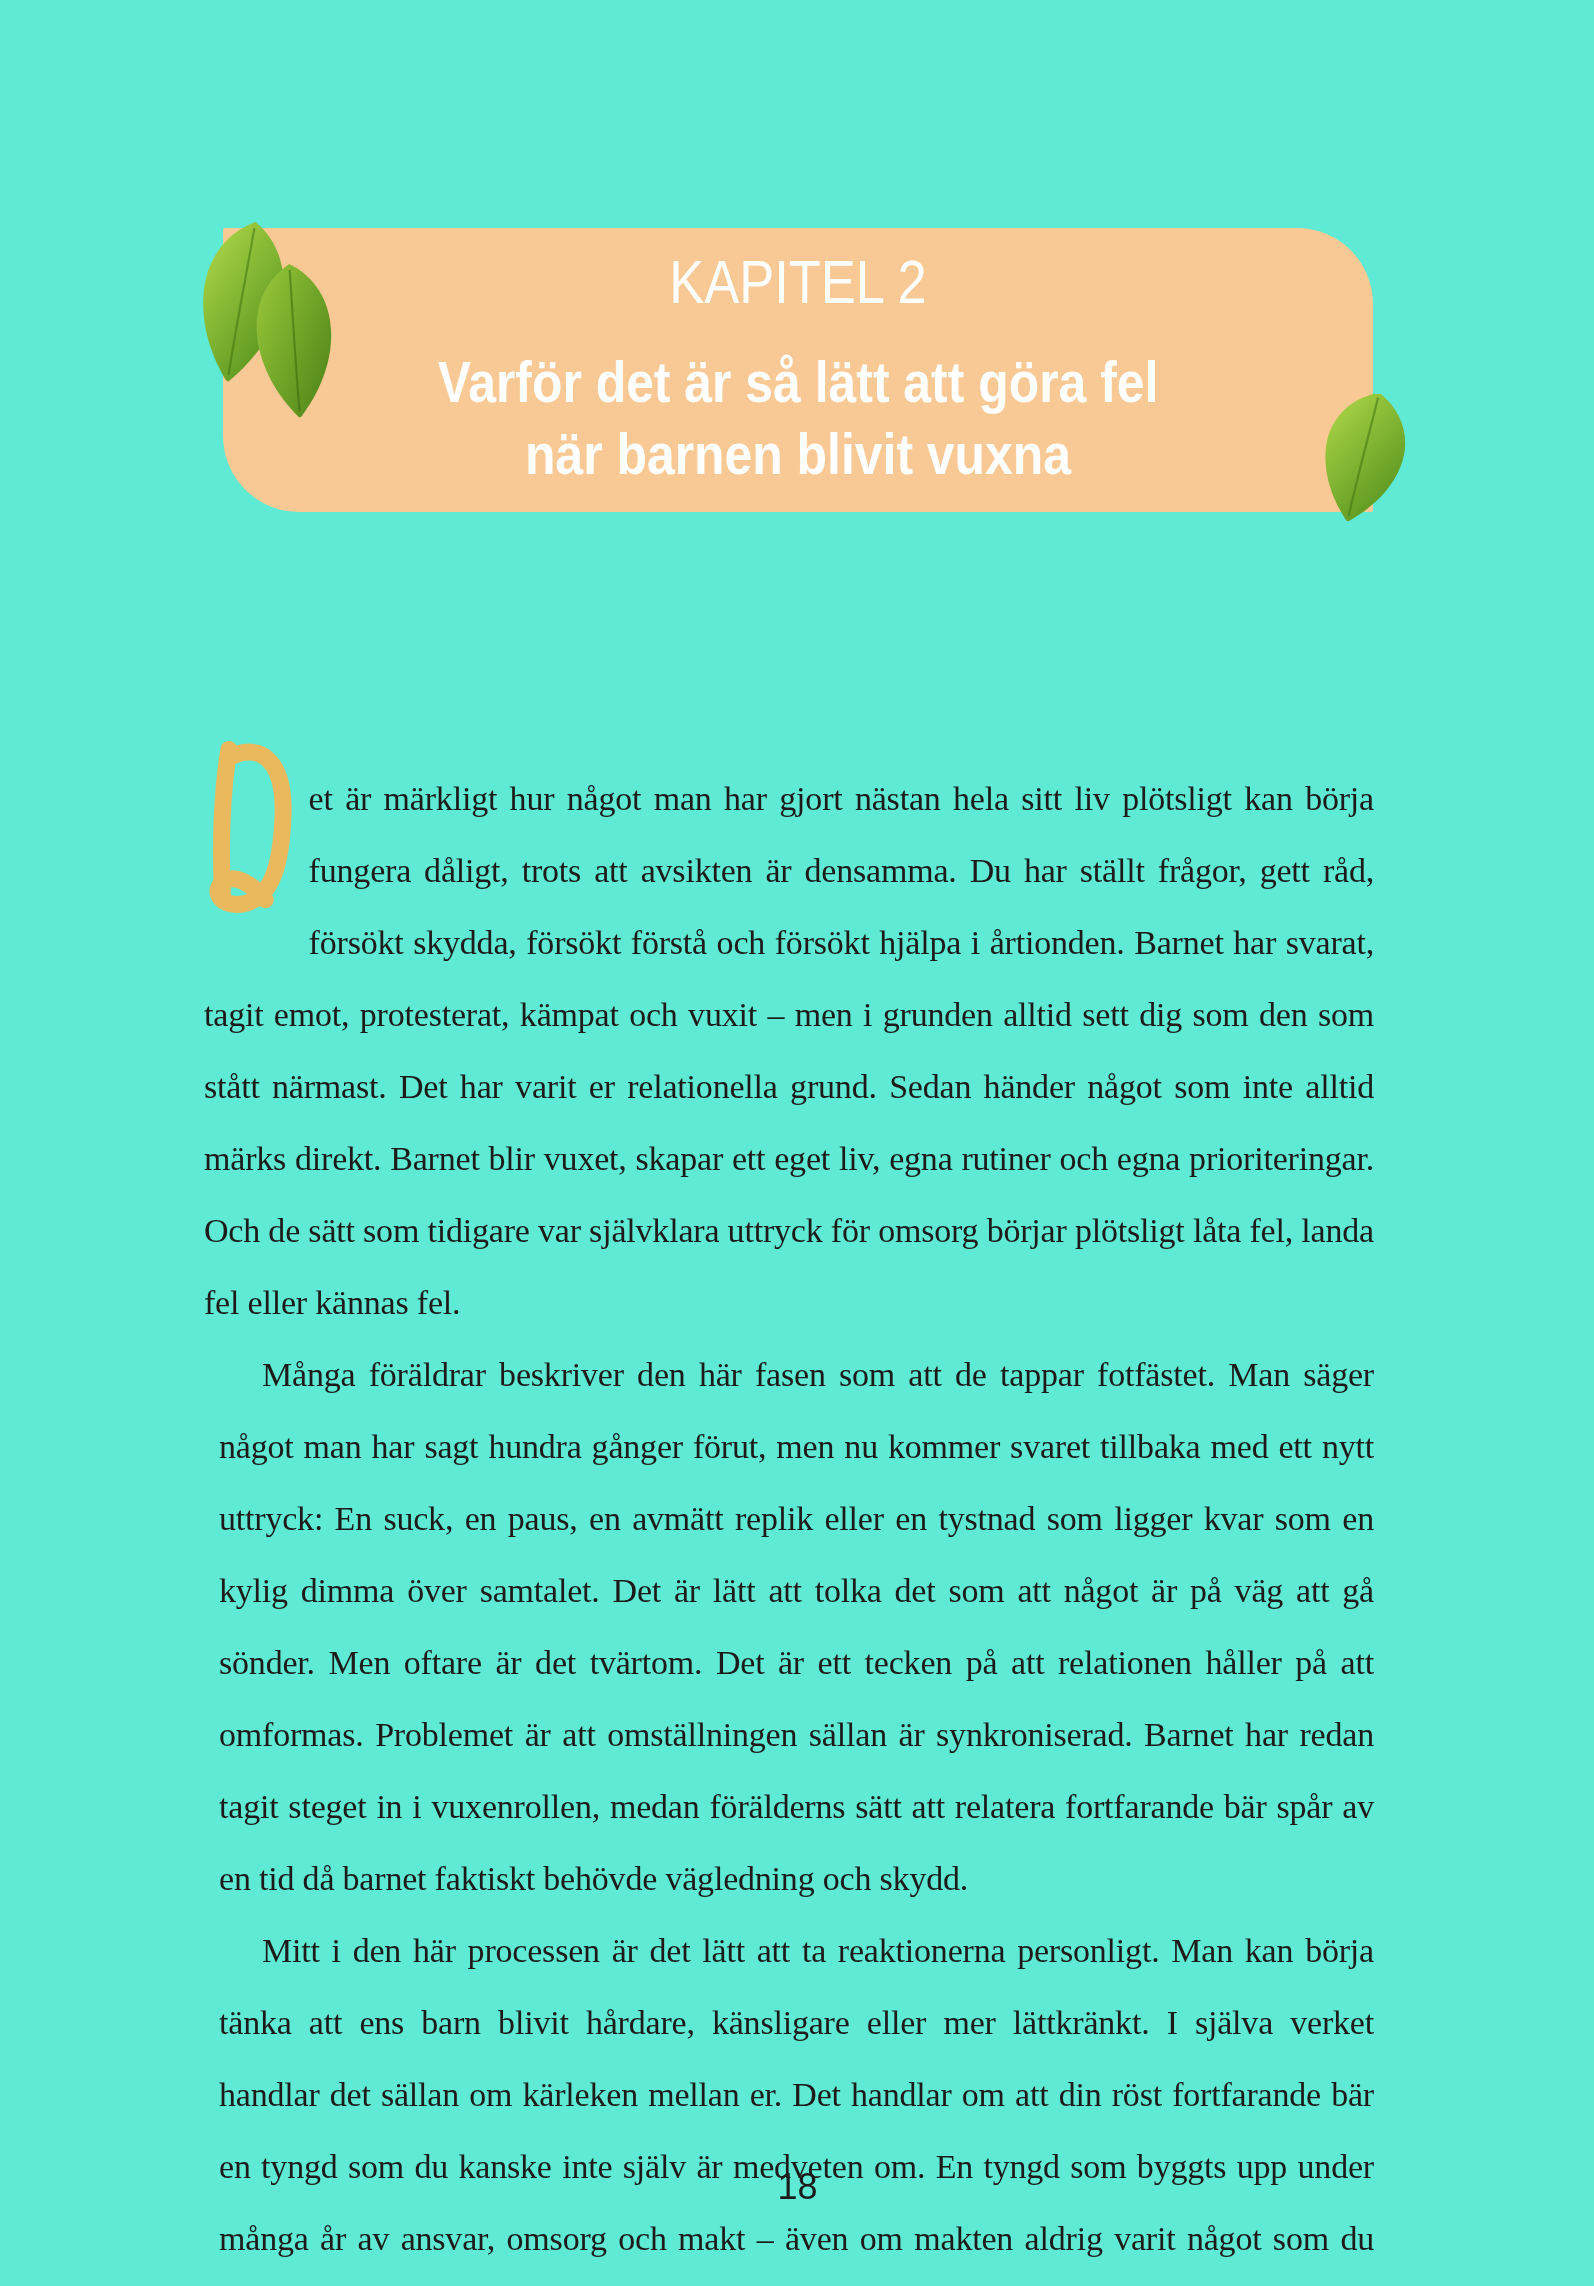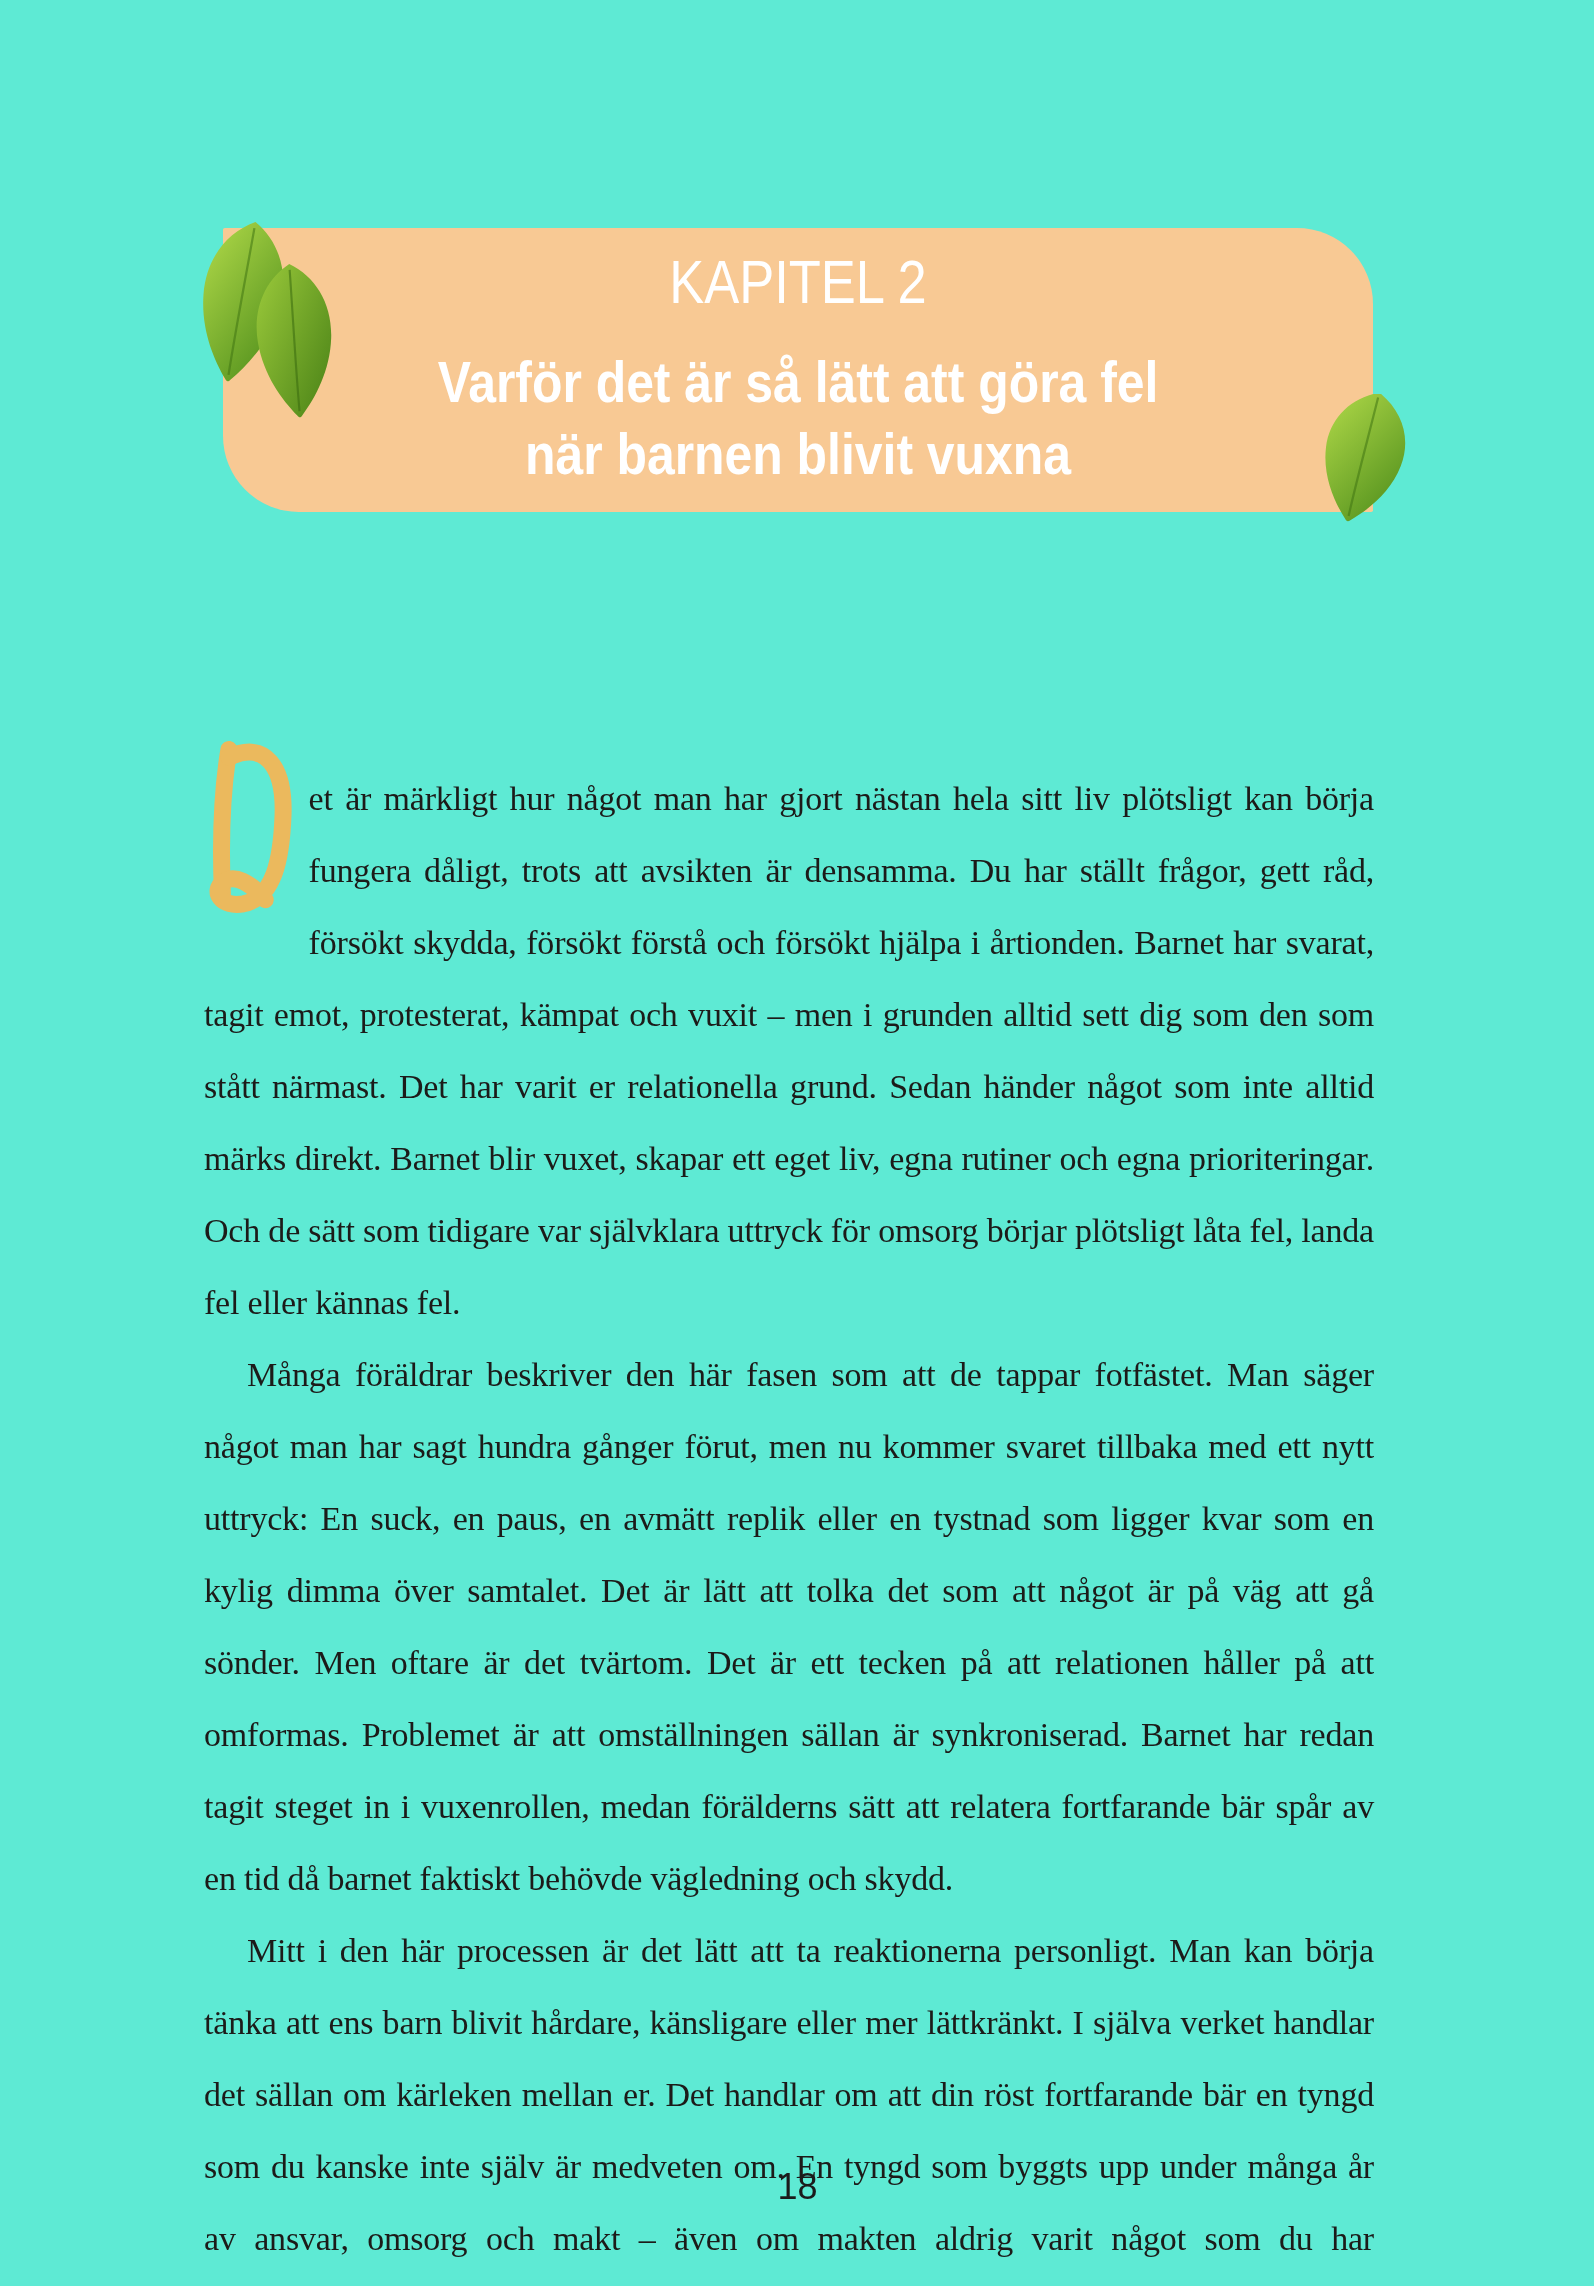--- a/index.html
+++ b/index.html
@@ -34,21 +34,21 @@
   .leaf-bottom-right{ position:absolute; left:1312px; top:394px; width:104px; height:133px; }
   .leaves-top-left svg, .leaf-bottom-right svg { display:block; width:100%; height:100%; }
 
   
   .body-text {
     position:absolute; left:204px; top:763px; width:1170px;
     font-size:34px; line-height:72px; text-align:justify;
     letter-spacing:-0.2px;
   }
   .body-text p { margin:0; }
-  .body-text p.indented { text-indent:43px; }
+  .body-text p.indented { text-indent:43px;margin-left:15px; }
   .dropcap-box {
     float:left; width:101px; height:184px;
     margin:-32px 9px 0 -5.4px;
   }
   .dropcap-box svg { display:block; width:100%; height:100%; }
 
   
   .page-number {
     position:absolute; left:0; top:2166px; width:100%;
     text-align:center;

